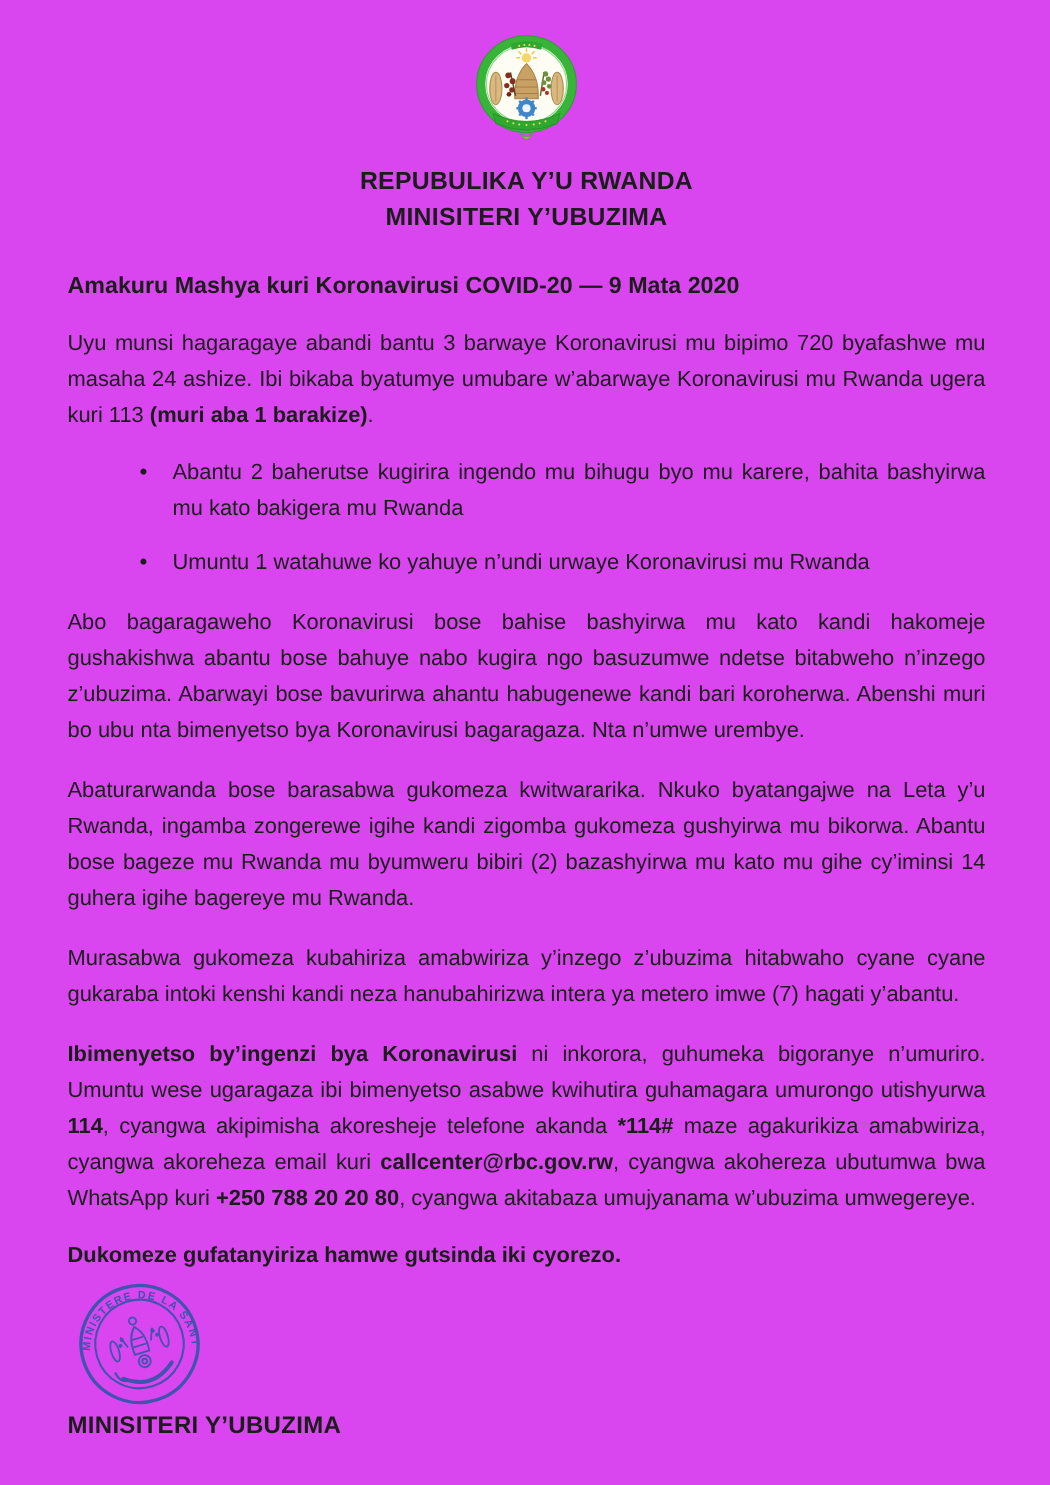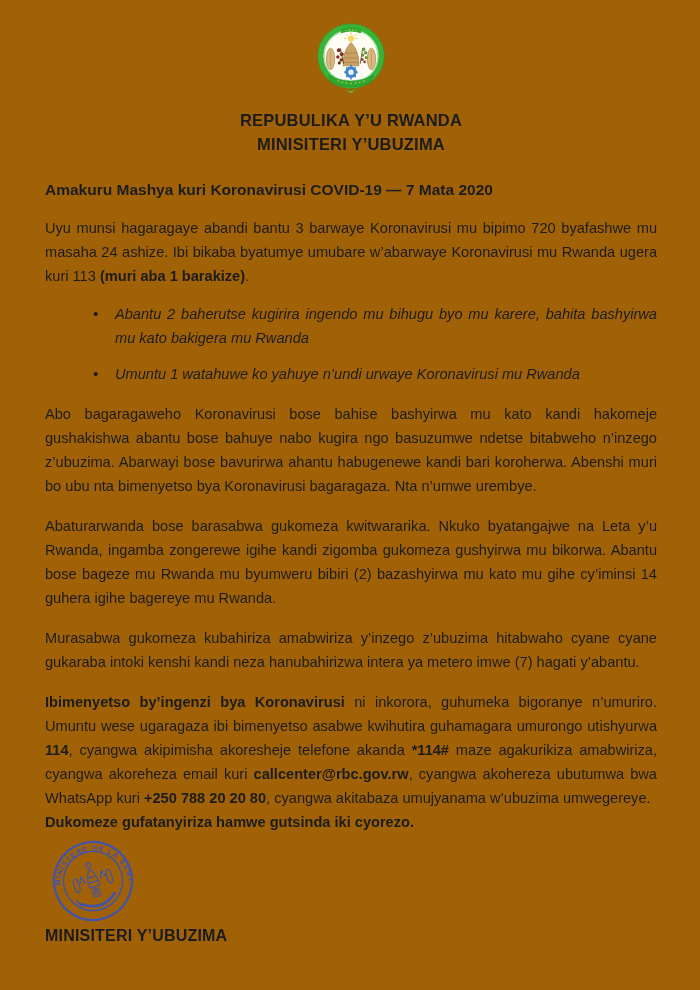--- a/index.html
+++ b/index.html
@@ -6,56 +6,55 @@
   body {
     width: 700px; height: 990px; overflow: hidden;
     font-family: "Liberation Sans", sans-serif;
     color: #1c1c1c;
   }
   .page {
     position: relative;
     width: 700px; height: 990px;
     box-sizing: border-box;
     padding: 20px 43px 0 45px;
-    background: #a16207;
+    background: #d946ef;
   }
   .emblem-wrap { text-align: center; margin: 0; }
   .org-title {
     text-align: center; font-weight: 700;
     font-size: 16.5px; line-height: 24px;
     letter-spacing: 0.2px;
   }
   .org-title.first { margin-top: 6px; }
   .heading {
     font-weight: 700; font-size: 15.5px; line-height: 20px;
     margin-top: 24px;
   }
   .para {
     font-size: 14.6px; line-height: 24px;
     text-align: justify; margin-top: 16px;
   }
   ul.bullets {
     margin: 14px 0 16px 0; padding: 0 0 0 70px;
     list-style: none;
-    font-style: italic;
   }
   ul.bullets li {
     position: relative;
     font-size: 14.6px; line-height: 24px;
     text-align: justify;
   }
   ul.bullets li + li { margin-top: 12px; }
   ul.bullets li::before {
     content: "\2022";
     position: absolute; left: -22px; top: 0;
     font-size: 15px;
   }
   .closing {
     font-weight: 700; font-size: 14.6px; line-height: 24px;
-    text-align: left;
+    margin-top: 14px; text-align: left;
   }
   .stamp-wrap { margin: 4px 0 0 2px; height: 82px; }
   .sig-ministry {
     font-weight: 700; font-size: 16px; line-height: 24px;
     margin-top: 4px; letter-spacing: 0.2px;
   }
   .bold { font-weight: 700; }
 </style>
 </head>
 <body>
@@ -125,21 +124,21 @@
           <circle cx="47" cy="63.8" r="0.7"></circle>
         <circle cx="51" cy="62.5" r="0.7"></circle>
       </g>
       <path d="M34,71 Q38,75.5 42,71 Q38,78.5 34,71 Z" fill="#d8c23f" stroke="#2fa82f" stroke-width="0.6"></path>
     </svg>
   </div>
 
   <div class="org-title first">REPUBULIKA Y’U RWANDA</div>
   <div class="org-title">MINISITERI Y’UBUZIMA</div>
 
-  <div class="heading">Amakuru Mashya kuri Koronavirusi COVID-19 — 7 Mata 2020</div>
+  <div class="heading">Amakuru Mashya kuri Koronavirusi COVID-20 — 9 Mata 2020</div>
 
   <div class="para"><span>Uyu munsi hagaragaye abandi bantu 3 barwaye Koronavirusi mu bipimo 720 byafashwe mu masaha 24 ashize. Ibi bikaba byatumye umubare w’abarwaye Koronavirusi mu Rwanda ugera kuri 113 </span><span class="bold">(muri aba 1 barakize)</span><span>.</span></div>
 
   <ul class="bullets">
     <li>Abantu 2 baherutse kugirira ingendo mu bihugu  byo mu karere, bahita bashyirwa mu kato bakigera mu Rwanda</li>
     <li>Umuntu 1 watahuwe ko yahuye n’undi urwaye Koronavirusi mu Rwanda</li>
   </ul>
 
   <div class="para">Abo bagaragaweho Koronavirusi bose bahise bashyirwa mu kato kandi hakomeje gushakishwa abantu bose bahuye nabo kugira ngo basuzumwe ndetse bitabweho n’inzego z’ubuzima. Abarwayi bose bavurirwa ahantu habugenewe kandi bari koroherwa. Abenshi muri bo ubu nta bimenyetso bya Koronavirusi bagaragaza. Nta n’umwe urembye.</div>
 

